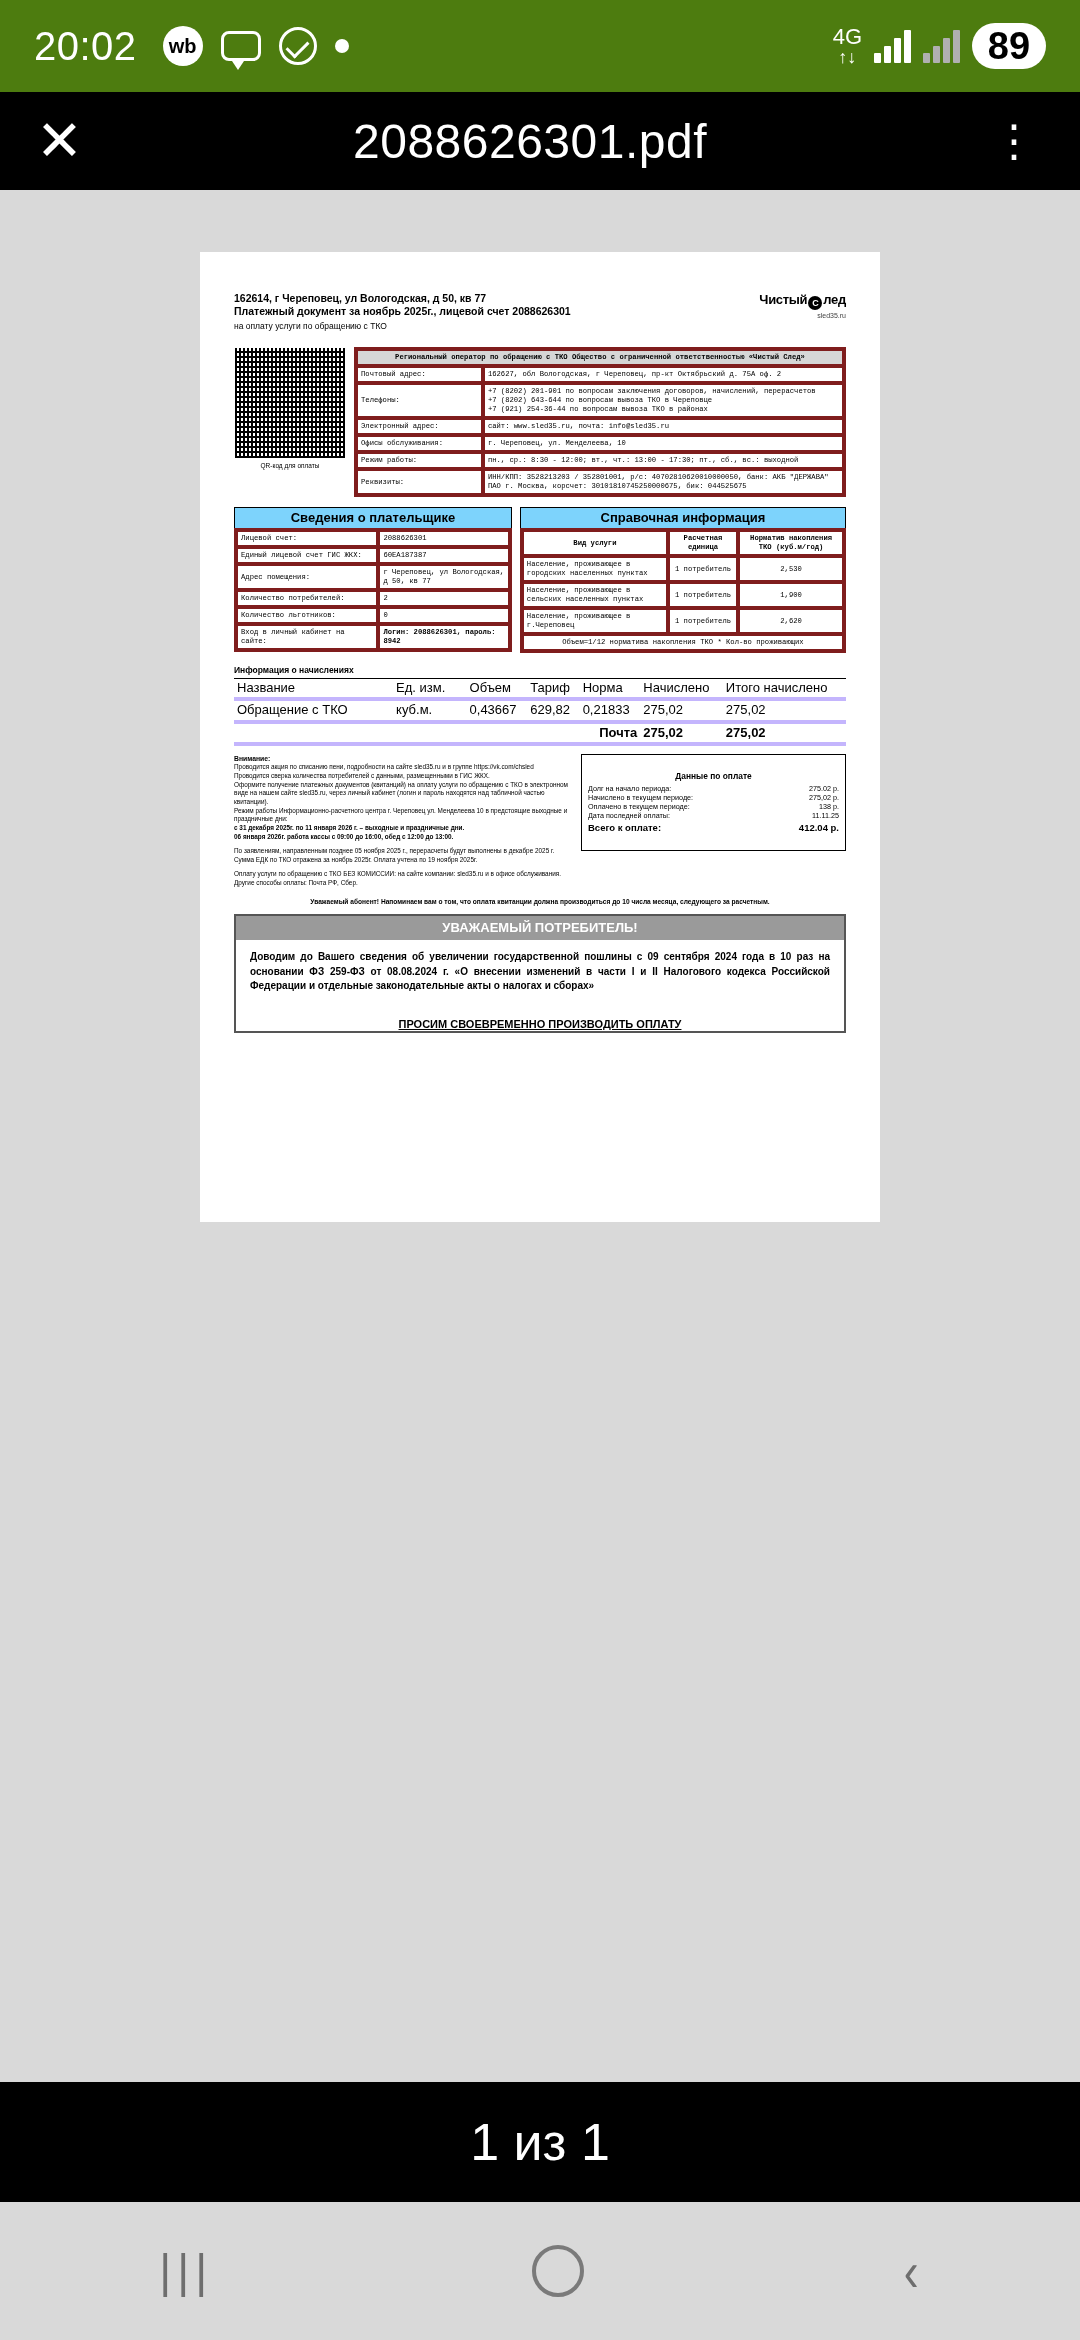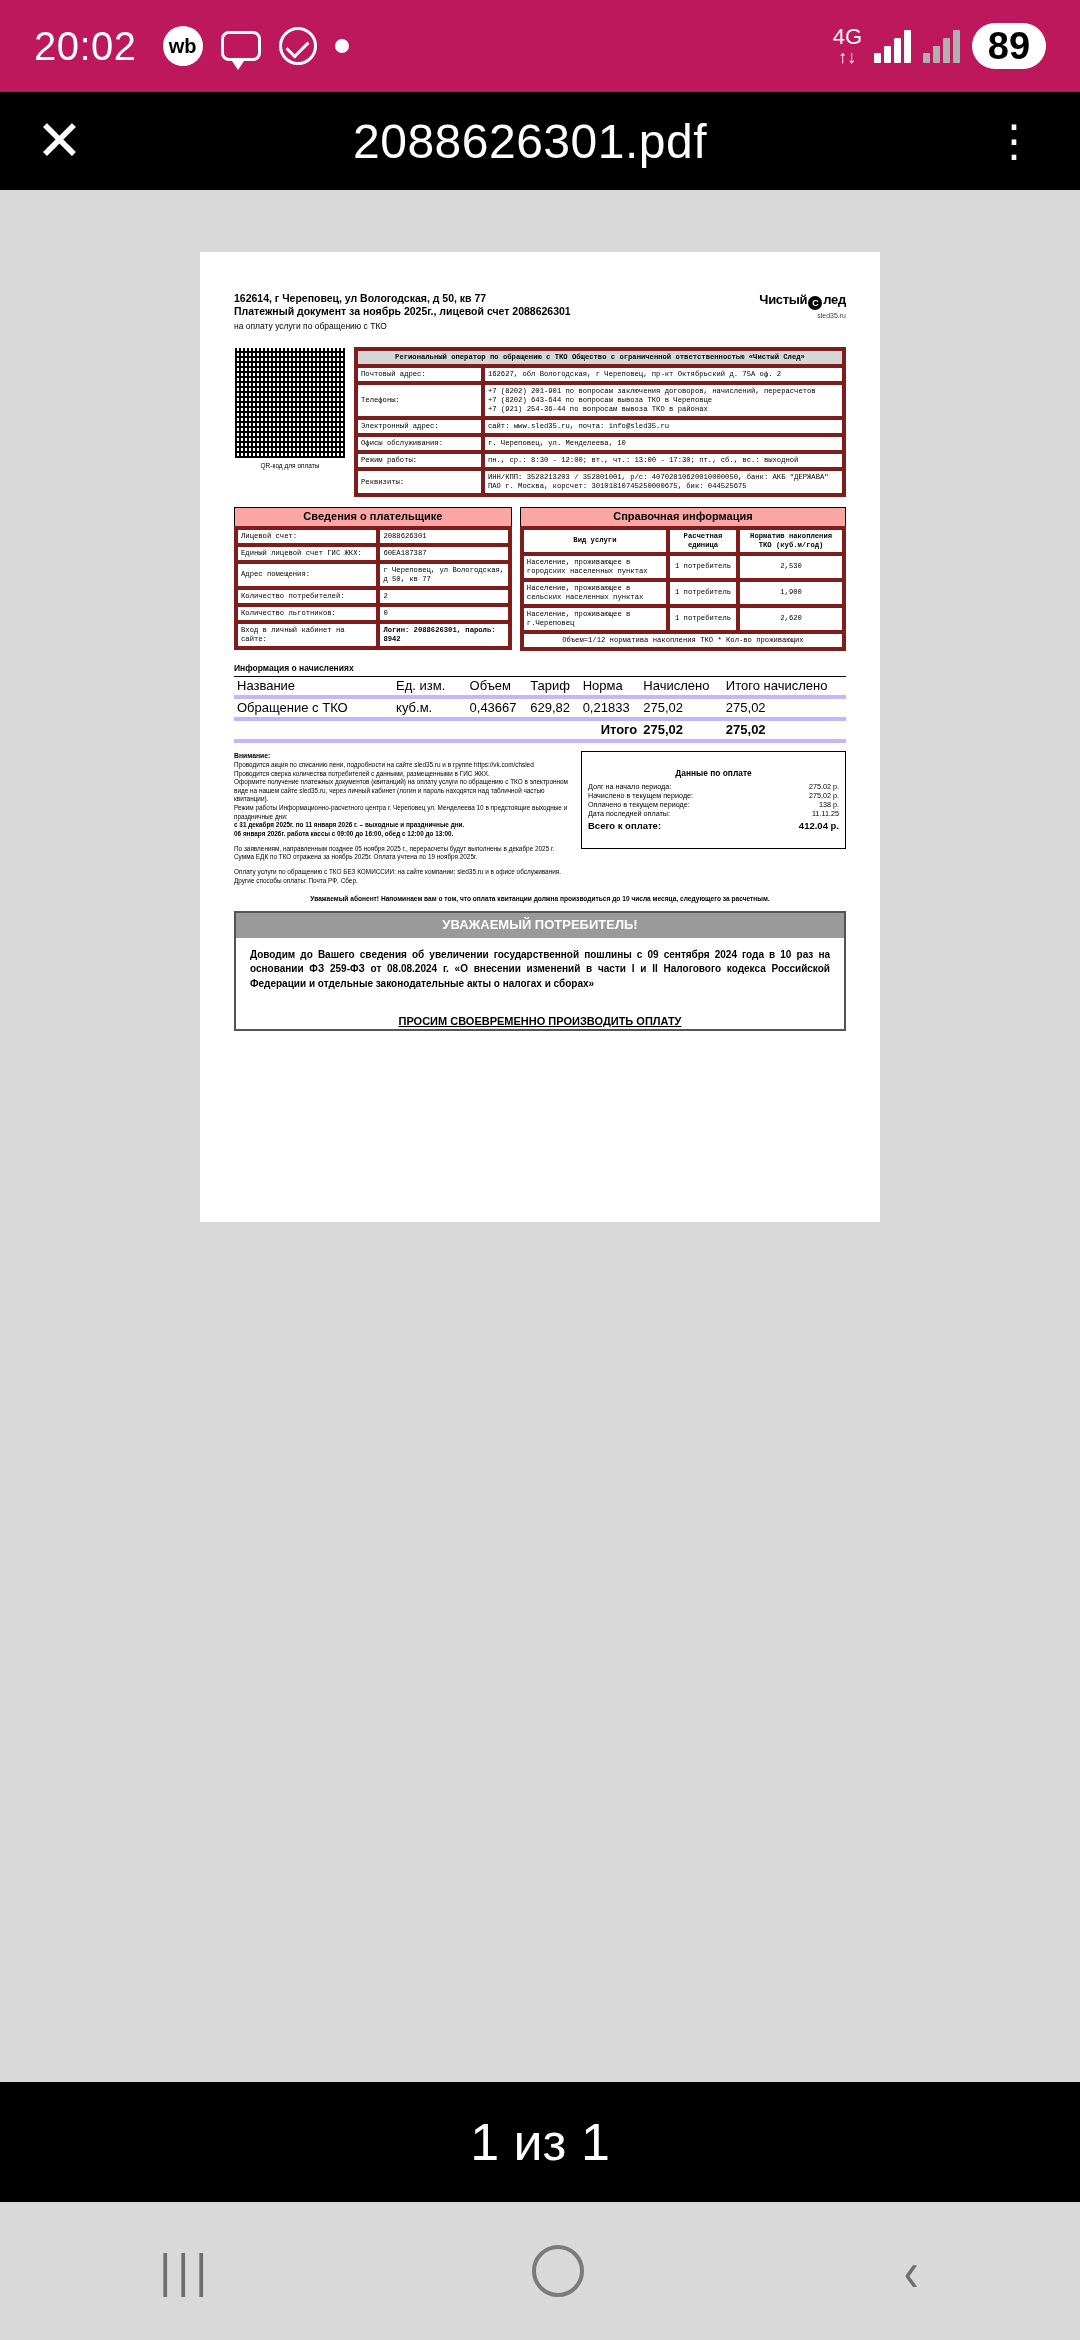--- a/index.html
+++ b/index.html
@@ -4,21 +4,21 @@
 <style>
   * { box-sizing: border-box; margin: 0; padding: 0; }
   html, body {
     width: 1080px; height: 2340px;
     background: #d9d9d9;
     font-family: "Liberation Sans", sans-serif;
     overflow: hidden;
   }
   
   .statusbar {
-    height: 92px; background: #be185d; color: #fff;
+    height: 92px; background: #4d7c0f; color: #fff;
     display: flex; align-items: center; padding: 16px 34px;
     font-size: 38px;
   }
   .sb-time { font-size: 40px; letter-spacing: 0.5px; }
   .sb-icons-left { display: flex; align-items: center; gap: 18px; margin-left: 26px; }
   .sb-spacer { flex: 1; }
   .sb-icons-right { display: flex; align-items: center; gap: 12px; }
   .wb-badge {
     width: 40px; height: 40px; border-radius: 50%;
     background: #fff; color: #000; font-size: 20px; font-weight: bold;
@@ -105,21 +105,21 @@
   .qr-cap { font-size: 6.5px; margin-top: 3px; }
 
   table.grid { border-collapse: collapse; width: 100%; }
   table.grid td, table.grid th { border: 4px solid #7f1d1d; padding: 2px 3px; font-size: 7.2px; vertical-align: middle; font-family: Liberation Mono, monospace; }
   .op-title { background: #d6d6d6; text-align: center; font-weight: bold; font-size: 7.4px; }
   .lbl { width: 26%; font-weight: normal; }
 
   .two-col { display: flex; gap: 8px; margin-top: 10px; }
   .col-left { width: 46%; }
   .col-right { width: 54%; }
-  .sec-title { background: #fca5a5; text-align: center; font-weight: bold; font-size: 11px; border: 1px solid #000; border-bottom: none; padding: 2px; }
+  .sec-title { background: #7dd3fc; text-align: center; font-weight: bold; font-size: 13px; border: 1px solid #000; border-bottom: none; padding: 2px; }
 
   .charges-title { font-weight: bold; font-size: 8.5px; margin-top: 12px; }
   table.charges { border-collapse: collapse; width: 100%; margin-top: 2px; }
   table.charges th, table.charges td { font-size: 13px; padding: 1px 3px; border-bottom: 4px solid #c4b5fd; }
   table.charges th { border-top: 1px solid #000; text-align: left; font-weight: normal; }
   table.charges .num { text-align: left; }
   table.charges tr.total td { font-weight: bold; border-top: 1px solid #000; }
 
   .mid { display: flex; gap: 10px; margin-top: 8px; }
   .notice { width: 56%; font-size: 6.4px; line-height: 1.35; }
@@ -327,21 +327,21 @@
       <tr>
         <td>Обращение с ТКО</td>
         <td>куб.м.</td>
         <td class="num">0,43667</td>
         <td class="num">629,82</td>
         <td class="num">0,21833</td>
         <td class="num">275,02</td>
         <td class="num">275,02</td>
       </tr>
       <tr class="total">
-        <td colspan="5" style="text-align:right">Итого</td>
+        <td colspan="5" style="text-align:right">Почта</td>
         <td class="num">275,02</td>
         <td class="num">275,02</td>
       </tr>
     </tbody>
       </table>
 
     <div class="mid">
       <div class="notice">
         <b>Внимание:</b>
         <p>

